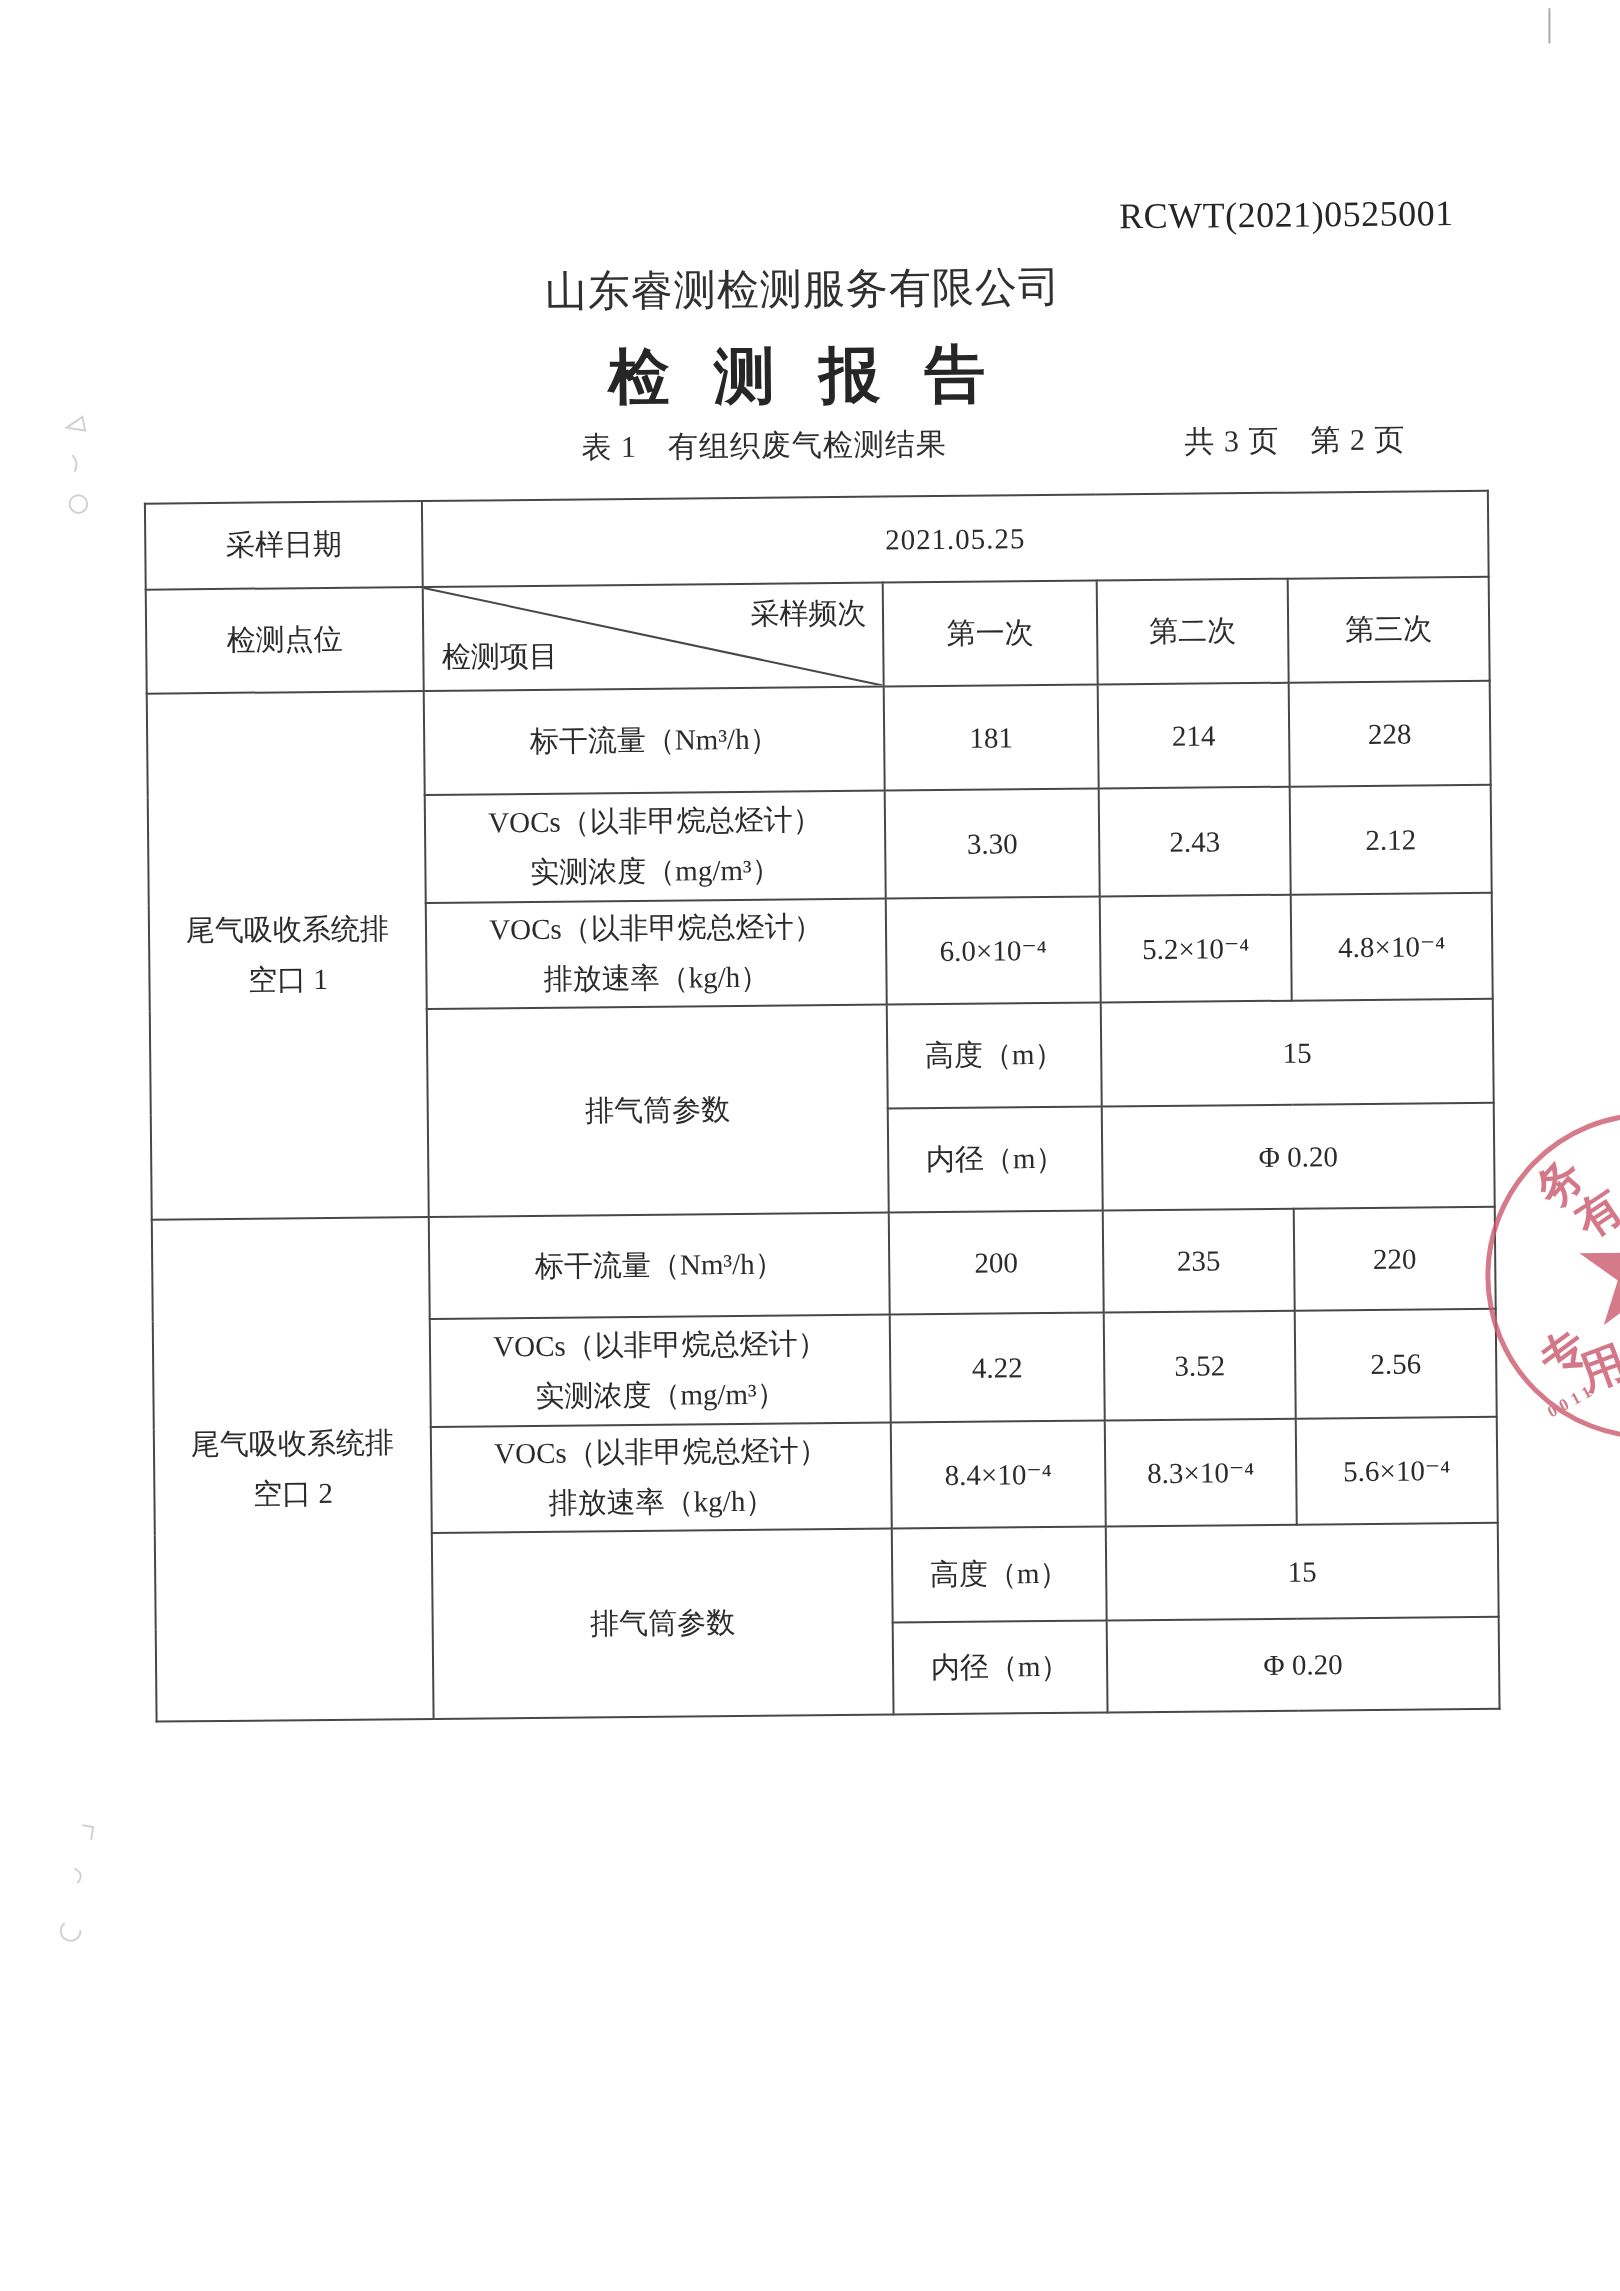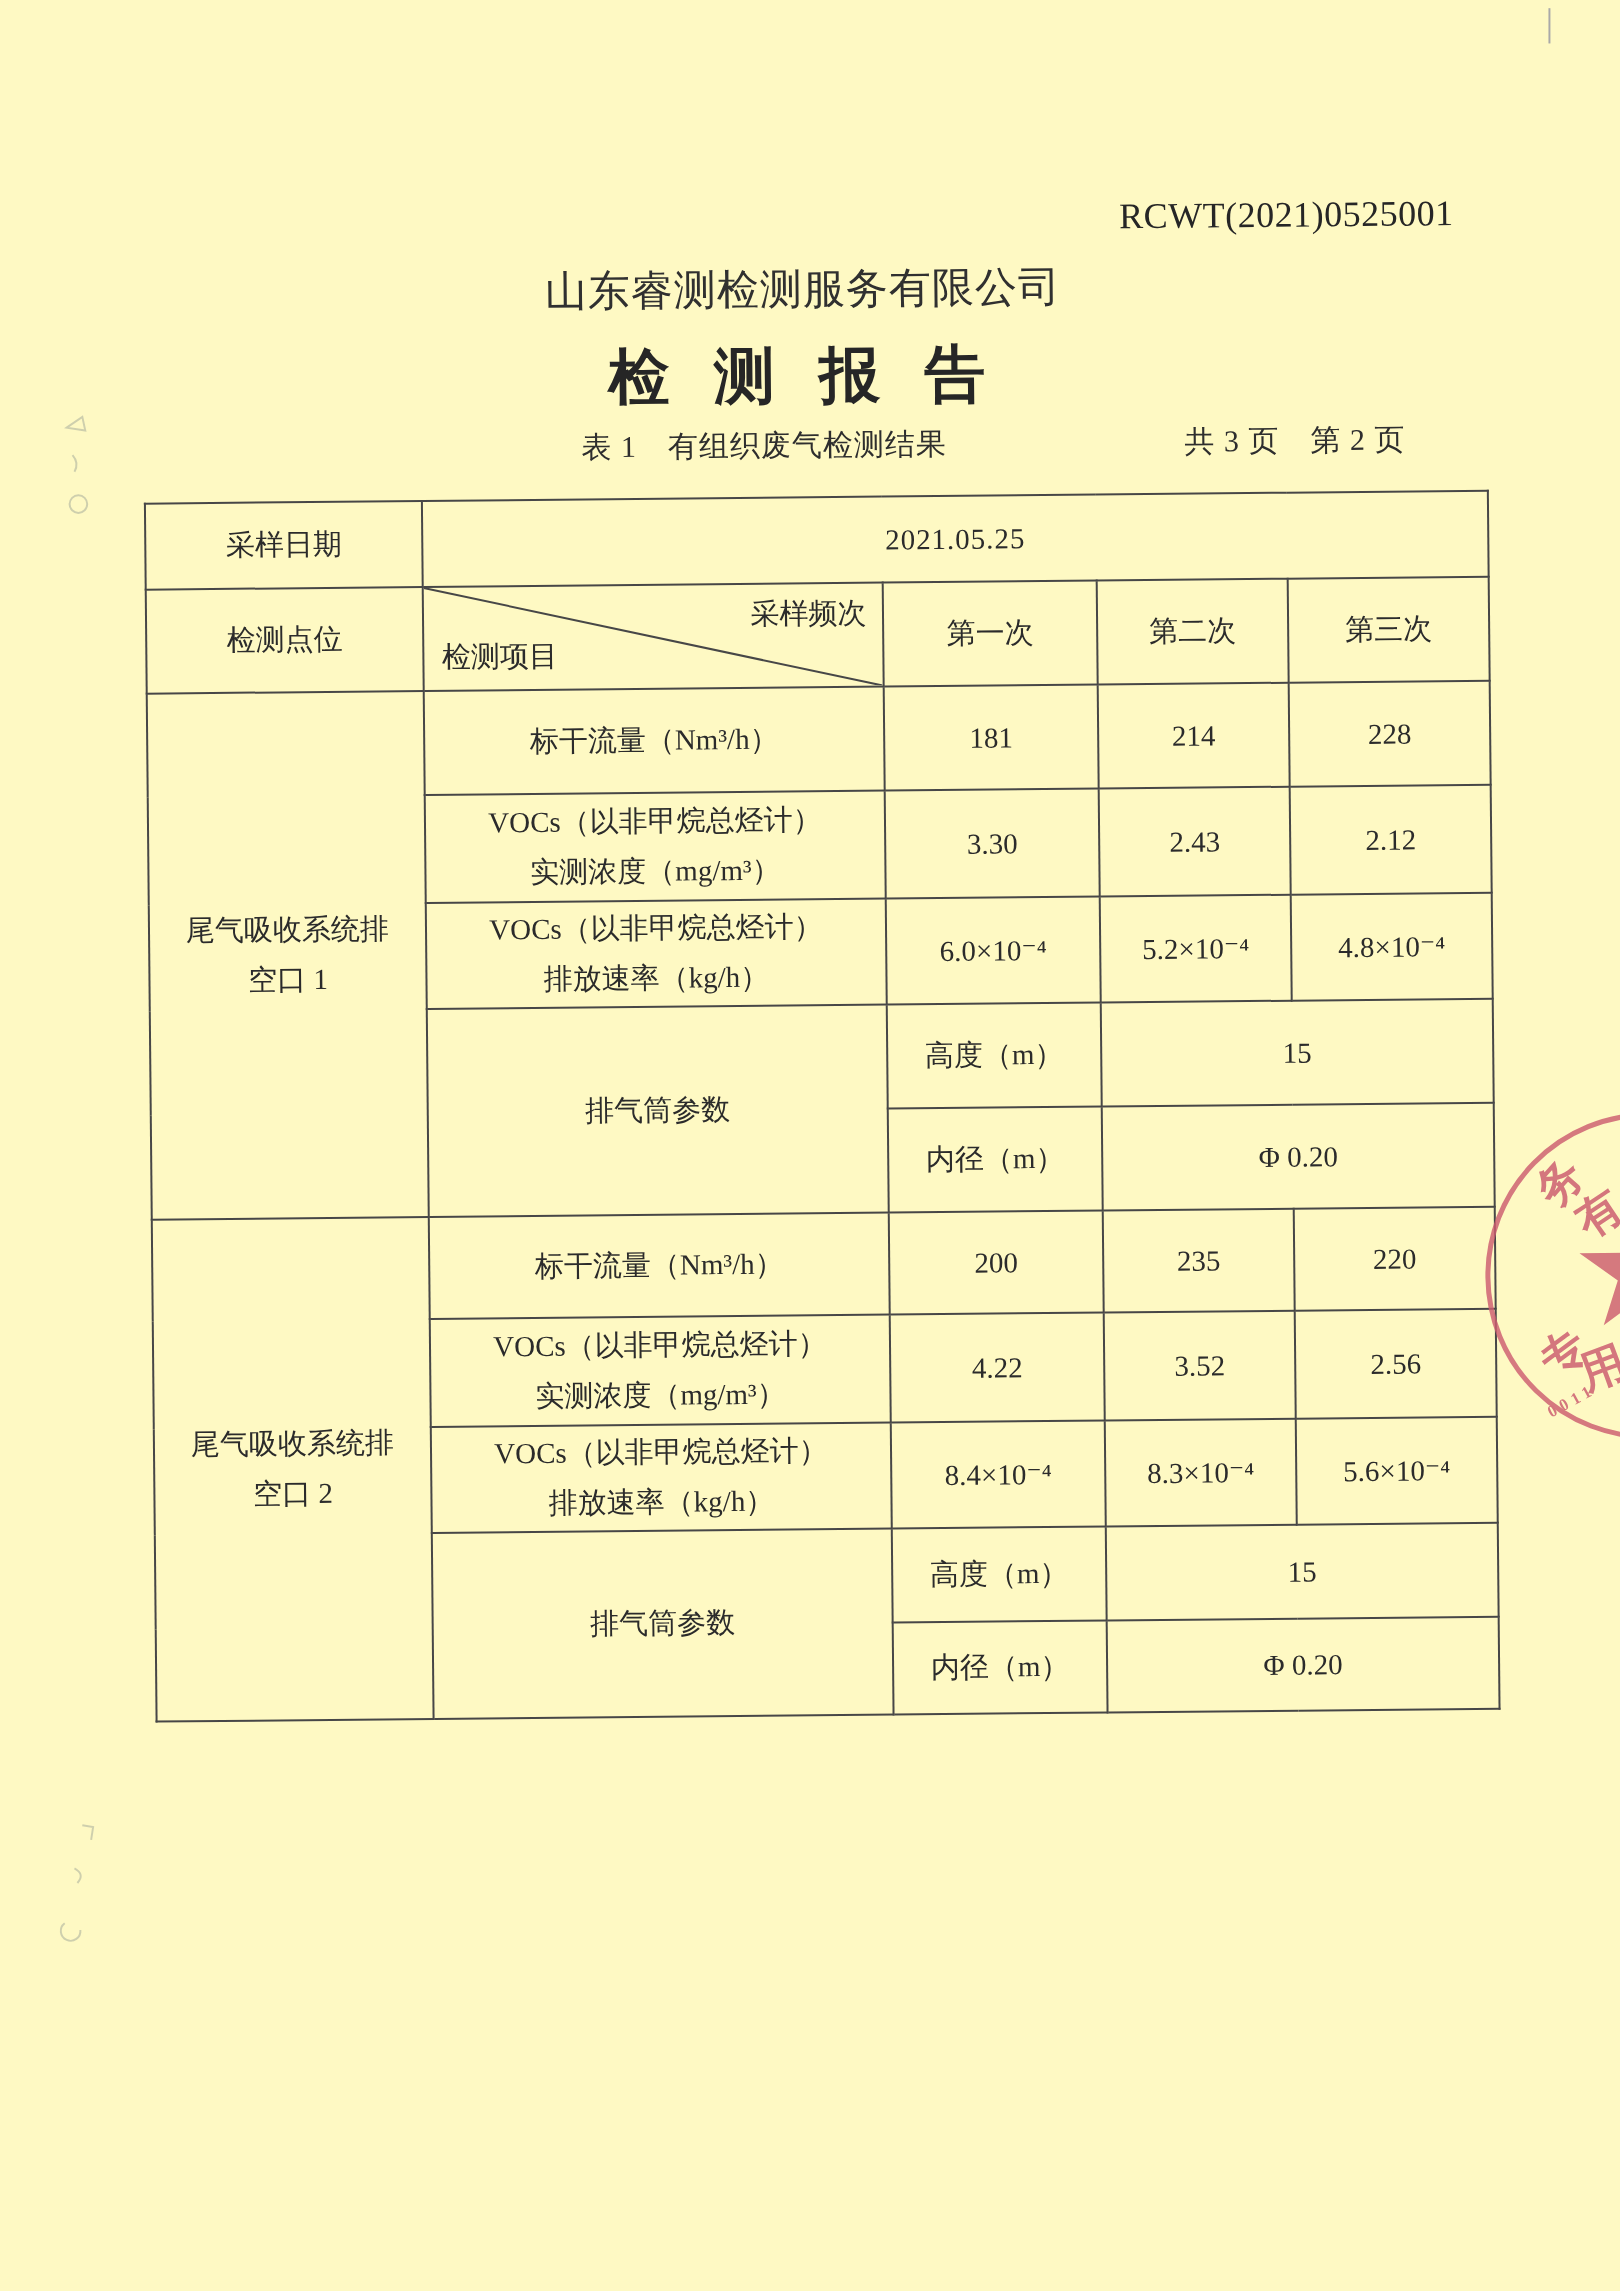--- a/index.html
+++ b/index.html
@@ -1,18 +1,18 @@
 <!DOCTYPE html>
 <html><head>
 <meta charset="utf-8">
 <style>
   html,body { margin:0; padding:0; background:#e8e8e6; }
   .page {
     position:relative; width:1620px; height:2292px;
-    background:#fef9c3; overflow:hidden;
+    background:#ffffff; overflow:hidden;
     font-family:"Liberation Serif","DejaVu Serif",serif;
     color:#2e2e2e;
     text-decoration:underline;
   }
   .sheet { position:absolute; inset:0; transform:rotate(-0.55deg); transform-origin:52% 45%; }
 
   .report-number {
     position:absolute; left:1127px; top:198px; width:363px;
     font-size:36px; text-align:left; letter-spacing:0.5px; color:#262626;
   }

